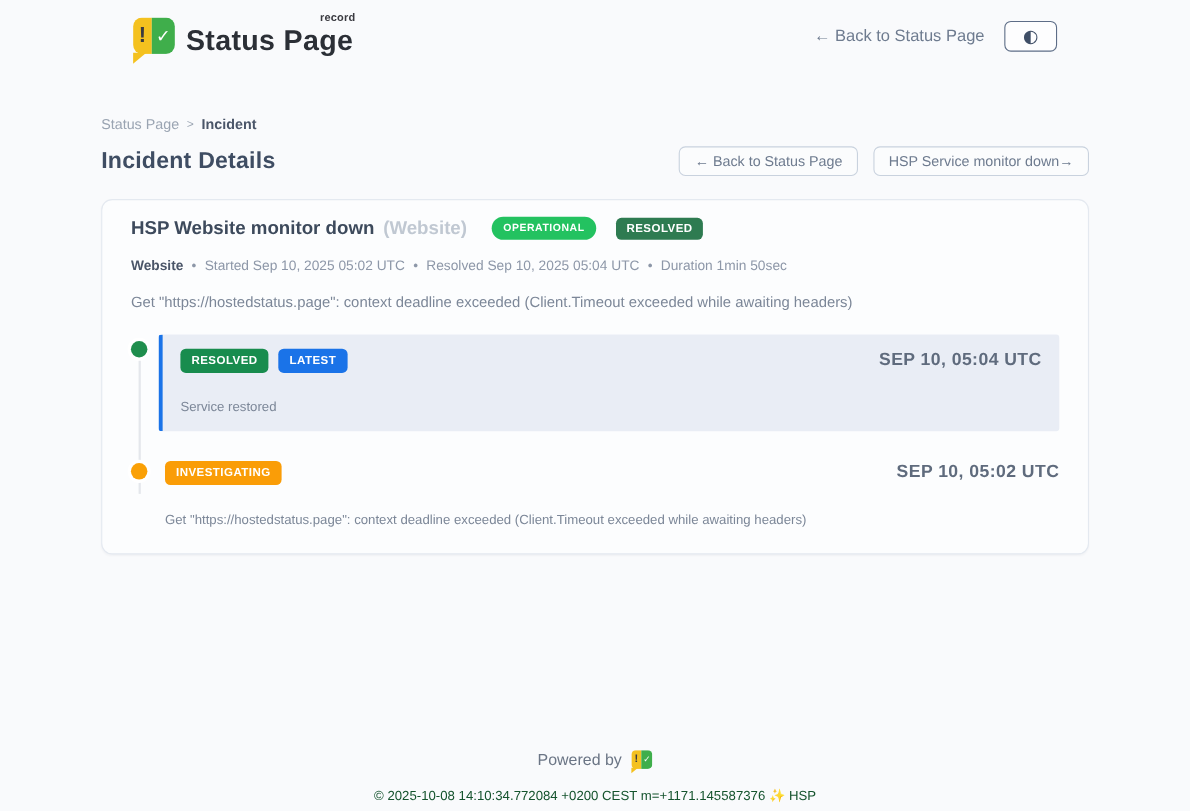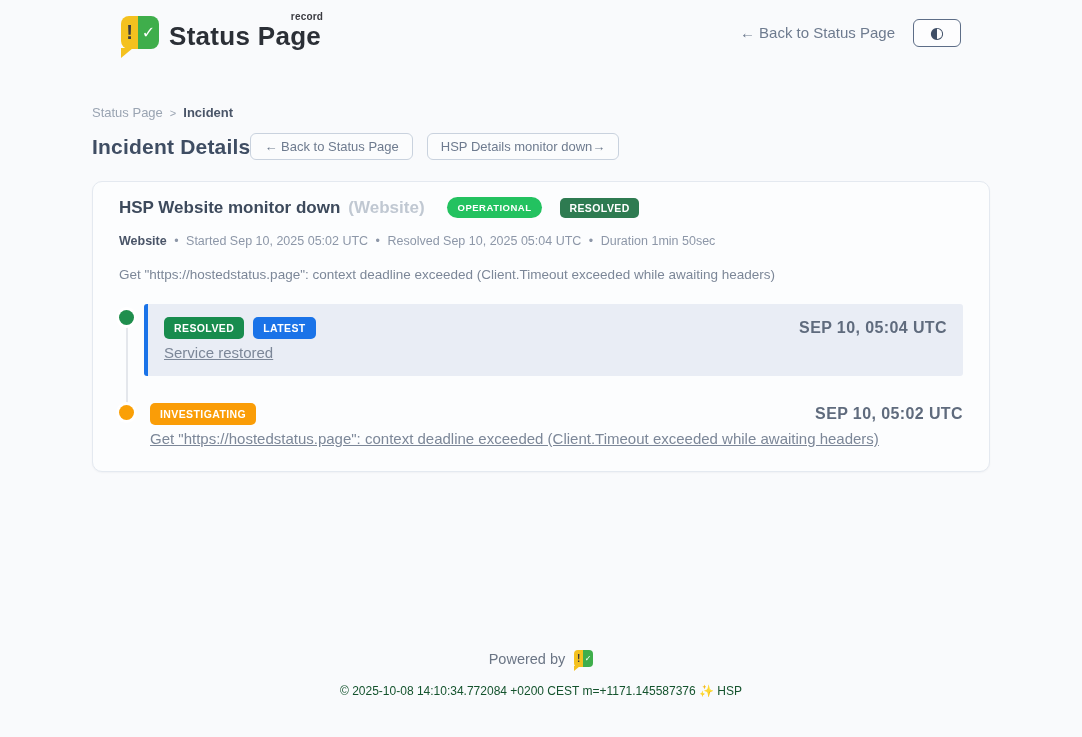--- a/index.html
+++ b/index.html
@@ -24,21 +24,21 @@
   .header-right { display:flex; align-items:center; gap:18px; }
   .back-link { font-size:15px; color:#6e7b8f; text-decoration:none; }
   .theme-toggle { width:48px; height:28px; border:1.5px solid #5d6d87; border-radius:6px; background:#fdfdfe; display:flex; align-items:center; justify-content:center; cursor:pointer; }
   .theme-toggle .glyph { font-size:16px; line-height:1; color:#3f4e66; font-family:"DejaVu Sans",sans-serif; }
 
   
   .breadcrumb { margin-top:56px; padding:0 0; font-size:13px; color:#9aa4b2; display:flex; gap:7px; align-items:center; }
   .breadcrumb .crumb-root { color:#9aa4b2; cursor:pointer; }
   .breadcrumb .crumb-sep { color:#9aa4b2; font-size:11px; }
   .breadcrumb .crumb-current { color:#4a5568; font-weight:700; }
-  .heading-row { margin-top:13px; display:flex; align-items:center; }
+  .heading-row { margin-top:13px; display:flex; align-items:center; justify-content:space-between; }
   .page-title { font-size:21px; font-weight:700; color:#3f4d63; letter-spacing:.2px; }
   .nav-buttons { display:flex; gap:14px; }
   .nav-btn { height:27px; padding:0 13px; border:1px solid #c9d2de; border-radius:6px; background:#fbfcfd; color:#6e7b8f; font-size:13px; font-family:inherit; cursor:pointer; display:flex; align-items:center; }
 
   
   .card { margin-top:21px; background:#fcfdfe; border:1px solid #e4e9f0; border-radius:10px; padding:15px 26px 24px; box-shadow:0 1px 2px rgba(16,24,40,.04); }
   .card-title-row { display:flex; align-items:center; gap:8px; }
   .incident-title { font-size:17px; font-weight:700; color:#3d4a5c; }
   .incident-component { font-size:17px; font-weight:700; color:#c0c8d2; }
   .badge { color:#fff; font-weight:700; display:inline-flex; align-items:center; }
@@ -57,21 +57,21 @@
   .dot-green { background:#1f8e4d; top:6px; }
   .dot-orange { background:#faa006; top:2px; }
   .tl-box { border-left:4px solid #1a73e8; background:#e9edf5; border-radius:3px; padding:13px 16px 15px; }
   .tl-row { display:flex; align-items:center; justify-content:space-between; }
   .tl-badges { display:flex; gap:9px; }
   .tl-badge { color:#fff; font-weight:700; font-size:10.5px; letter-spacing:.4px; padding:5px 10px; border-radius:5px; }
   .tl-badge-resolved { background:#188c4e; }
   .tl-badge-latest { background:#1a73e8; }
   .tl-badge-investigating { background:#fa9d07; }
   .tl-time { font-size:16px; font-weight:700; color:#5f6b7d; letter-spacing:.4px; }
-  .tl-message { margin-top:5px; font-size:15px; color:#7c8798;text-decoration:underline; }
+  .tl-message { margin-top:24px; font-size:12px; color:#7c8798; }
   .tl-entry-plain { margin-top:27px; }
   .tl-entry-plain .tl-inner { padding-left:6px; }
 
   
   footer { margin-top:178px; text-align:center; }
   .powered { display:flex; align-items:center; justify-content:center; gap:9px; font-size:14.5px; color:#6b7585; }
   .bubble.small, .bubble.small .bubble-body { width:19px; height:17px; }
   .bubble.small .bubble-body { border-radius:4px; }
   .bubble.small .bubble-left { font-size:10px; }
   .bubble.small .bubble-right { font-size:8px; }
@@ -109,21 +109,21 @@
   <nav class="breadcrumb">
     <span class="crumb-root">Status Page</span>
     <span class="crumb-sep">&gt;</span>
     <span class="crumb-current">Incident</span>
   </nav>
 
   <div class="heading-row">
     <h1 class="page-title">Incident Details</h1>
     <div class="nav-buttons">
       <button class="nav-btn">← Back to Status Page</button>
-      <button class="nav-btn">HSP Details monitor down→</button>
+      <button class="nav-btn">HSP Service monitor down→</button>
     </div>
   </div>
 
   <section class="card">
     <div class="card-title-row">
       <span class="incident-title">HSP Website monitor down</span>
       <span class="incident-component">(Website)</span>
       <span class="badge badge-operational">OPERATIONAL</span>
       <span class="badge badge-resolved-dark">RESOLVED</span>
     </div>

